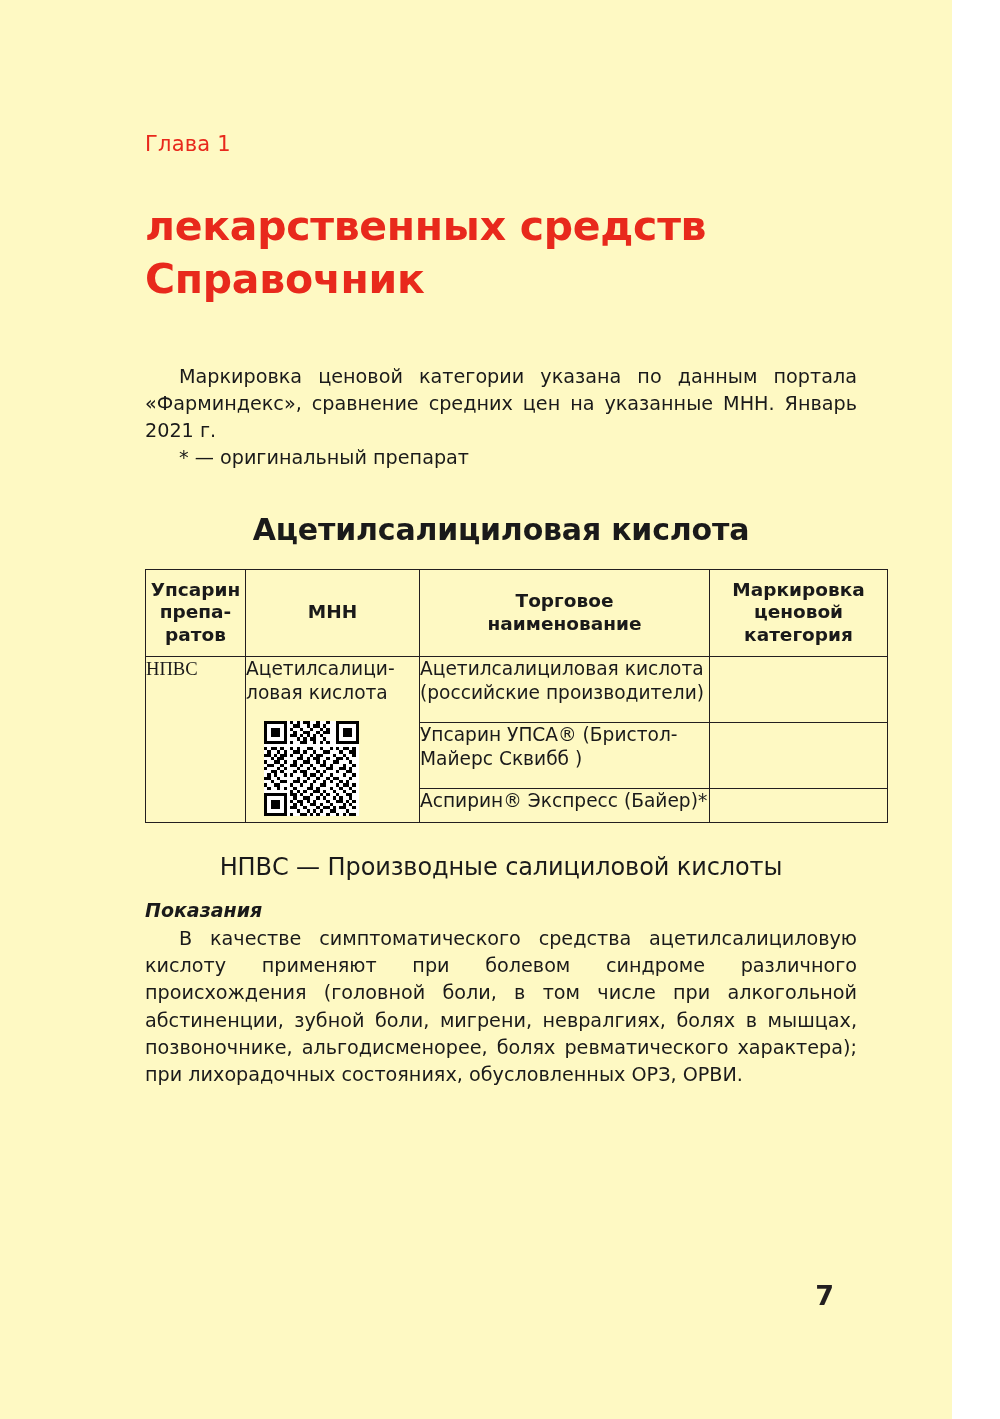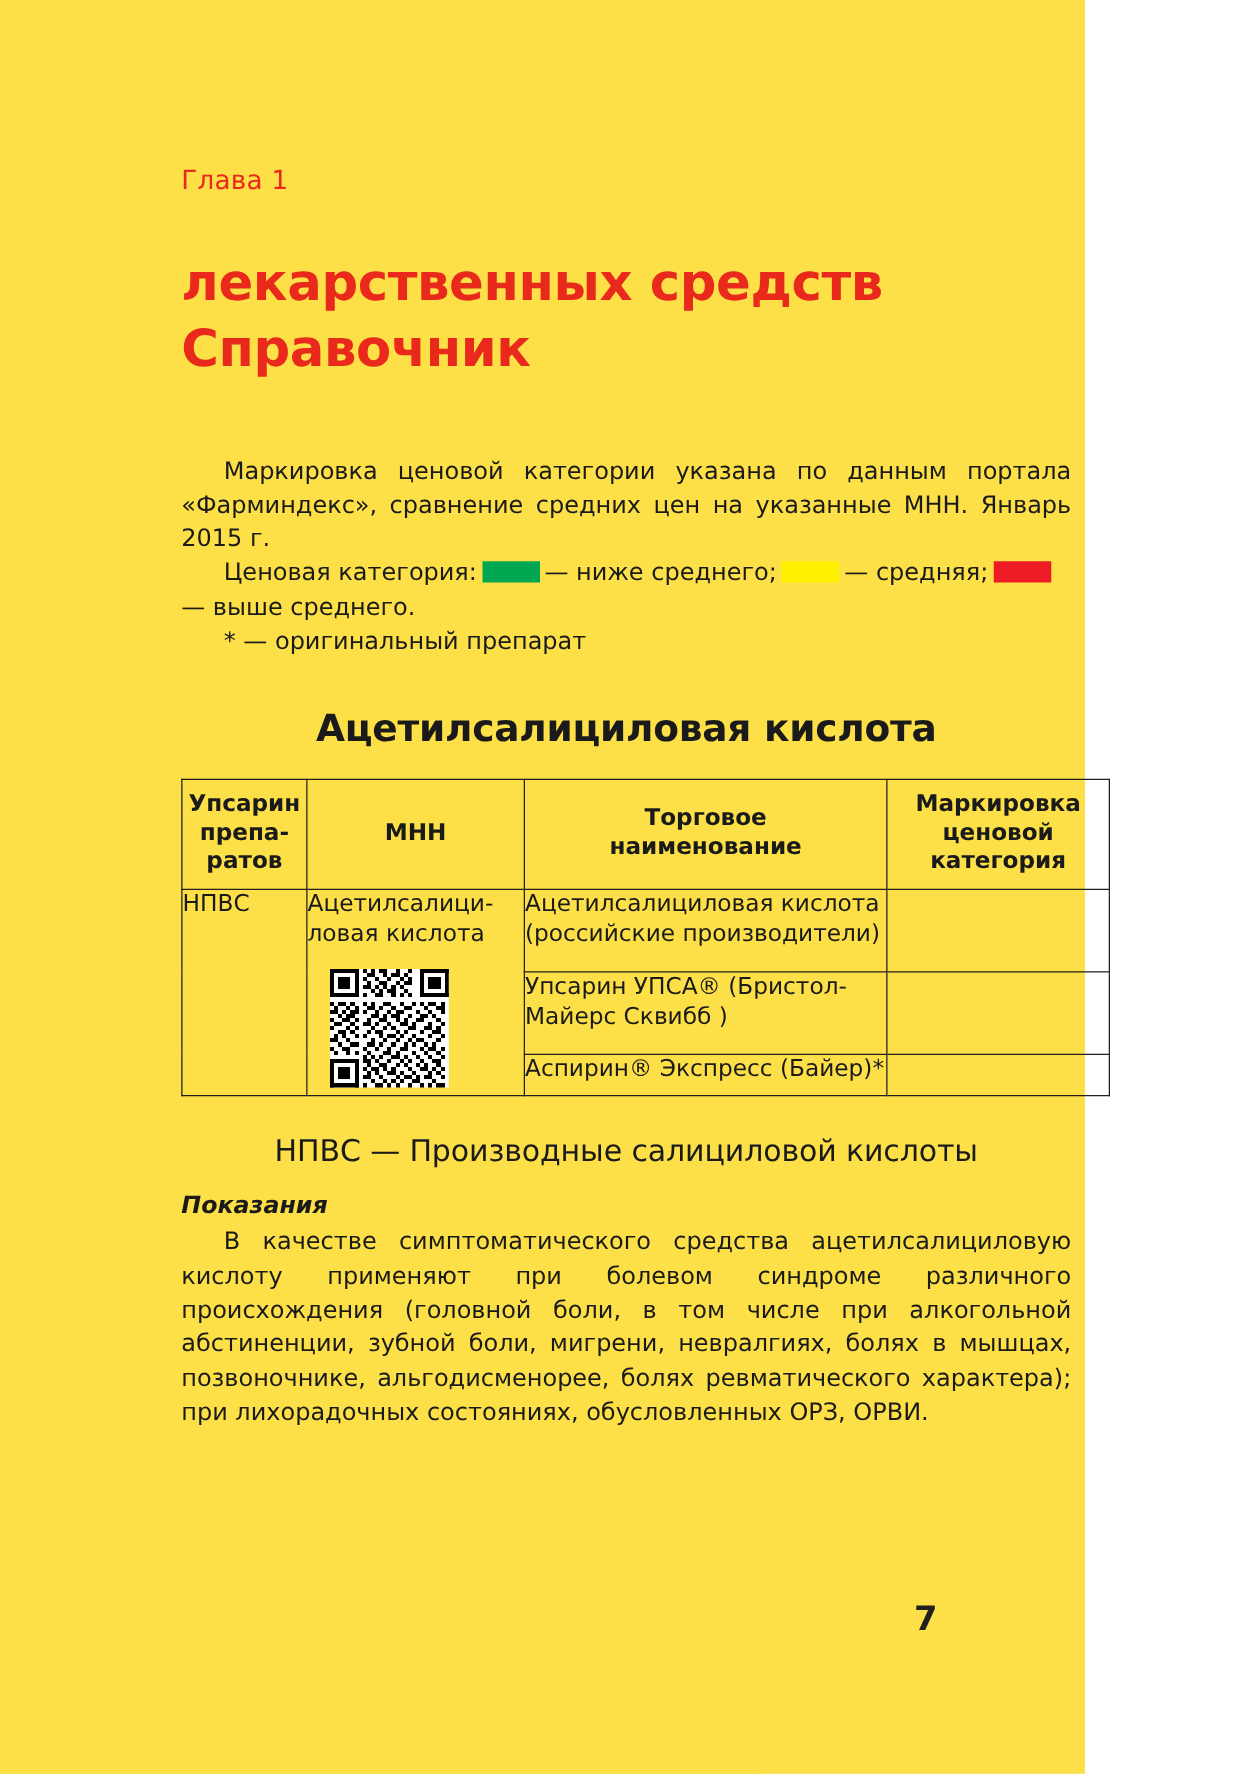--- a/index.html
+++ b/index.html
@@ -11,23 +11,23 @@
     width: 1000px;
     height: 1419px;
     position: relative;
     font-family: "DejaVu Sans", "Liberation Sans", sans-serif;
     color: #1a1a1a;
     overflow: hidden;
   }
   .page {
     position: absolute;
     left: 0; top: 0;
-    width: 868px;
+    width: 952px;
     height: 1419px;
-    background: #fde047;
+    background: #fef9c3;
   }
   .content {
     position: absolute;
     left: 145px;
     top: 132px;
     width: 712px;
   }
 
   .chapter-label {
     font-size: 21px;
@@ -120,21 +120,21 @@
   .col-group { width: 100px; }
   .col-mnn   { width: 174px; }
   .col-trade { width: 290px; }
   .col-mark  { width: 178px; }
 
   td.cell {
     font-size: 18.6px;
     line-height: 1.28;
     padding: 10px 9px 10px 11px;
   }
-  td.group-cell { padding-left: 12px; }
+  td.group-cell { padding-left: 12px; font-family: Liberation Serif, serif; }
 
   .qr {
     margin: 16px 0 6px 18px;
     width: 95px;
     height: 95px;
     display: block;
   }
 
   td.color-cell { padding: 0; }
   .fill { display: block; width: 100%; height: 100%; }
@@ -173,23 +173,22 @@
   <div class="content">
 
     <div class="chapter-label">Глава 1</div>
 
     <h1 class="chapter-title">
       <span>лекарственных средств</span>
       <span>Справочник</span>
     </h1>
 
 
-    <p class="body indent">Маркировка ценовой категории указана по данным портала «Фарминдекс», сравнение средних цен на указанные МНН. Январь 2015 г.</p>
-
-    <p class="legend-line"><span>Ценовая категория:</span><span class="swatch green"></span><span>— ниже среднего;</span><span class="swatch yellow"></span><span>— средняя;</span><span class="swatch red"></span><span>— выше среднего.</span></p>
+    <p class="body indent">Маркировка ценовой категории указана по данным портала «Фарминдекс», сравнение средних цен на указанные МНН. Январь 2021 г.</p>
+
 
     <p class="orig-line">* — оригинальный препарат</p>
 
     <h3 class="drug-title">Ацетилсалициловая кислота</h3>
 
     <table class="drug">
       <colgroup>
         <col class="col-group">
         <col class="col-mnn">
         <col class="col-trade">

